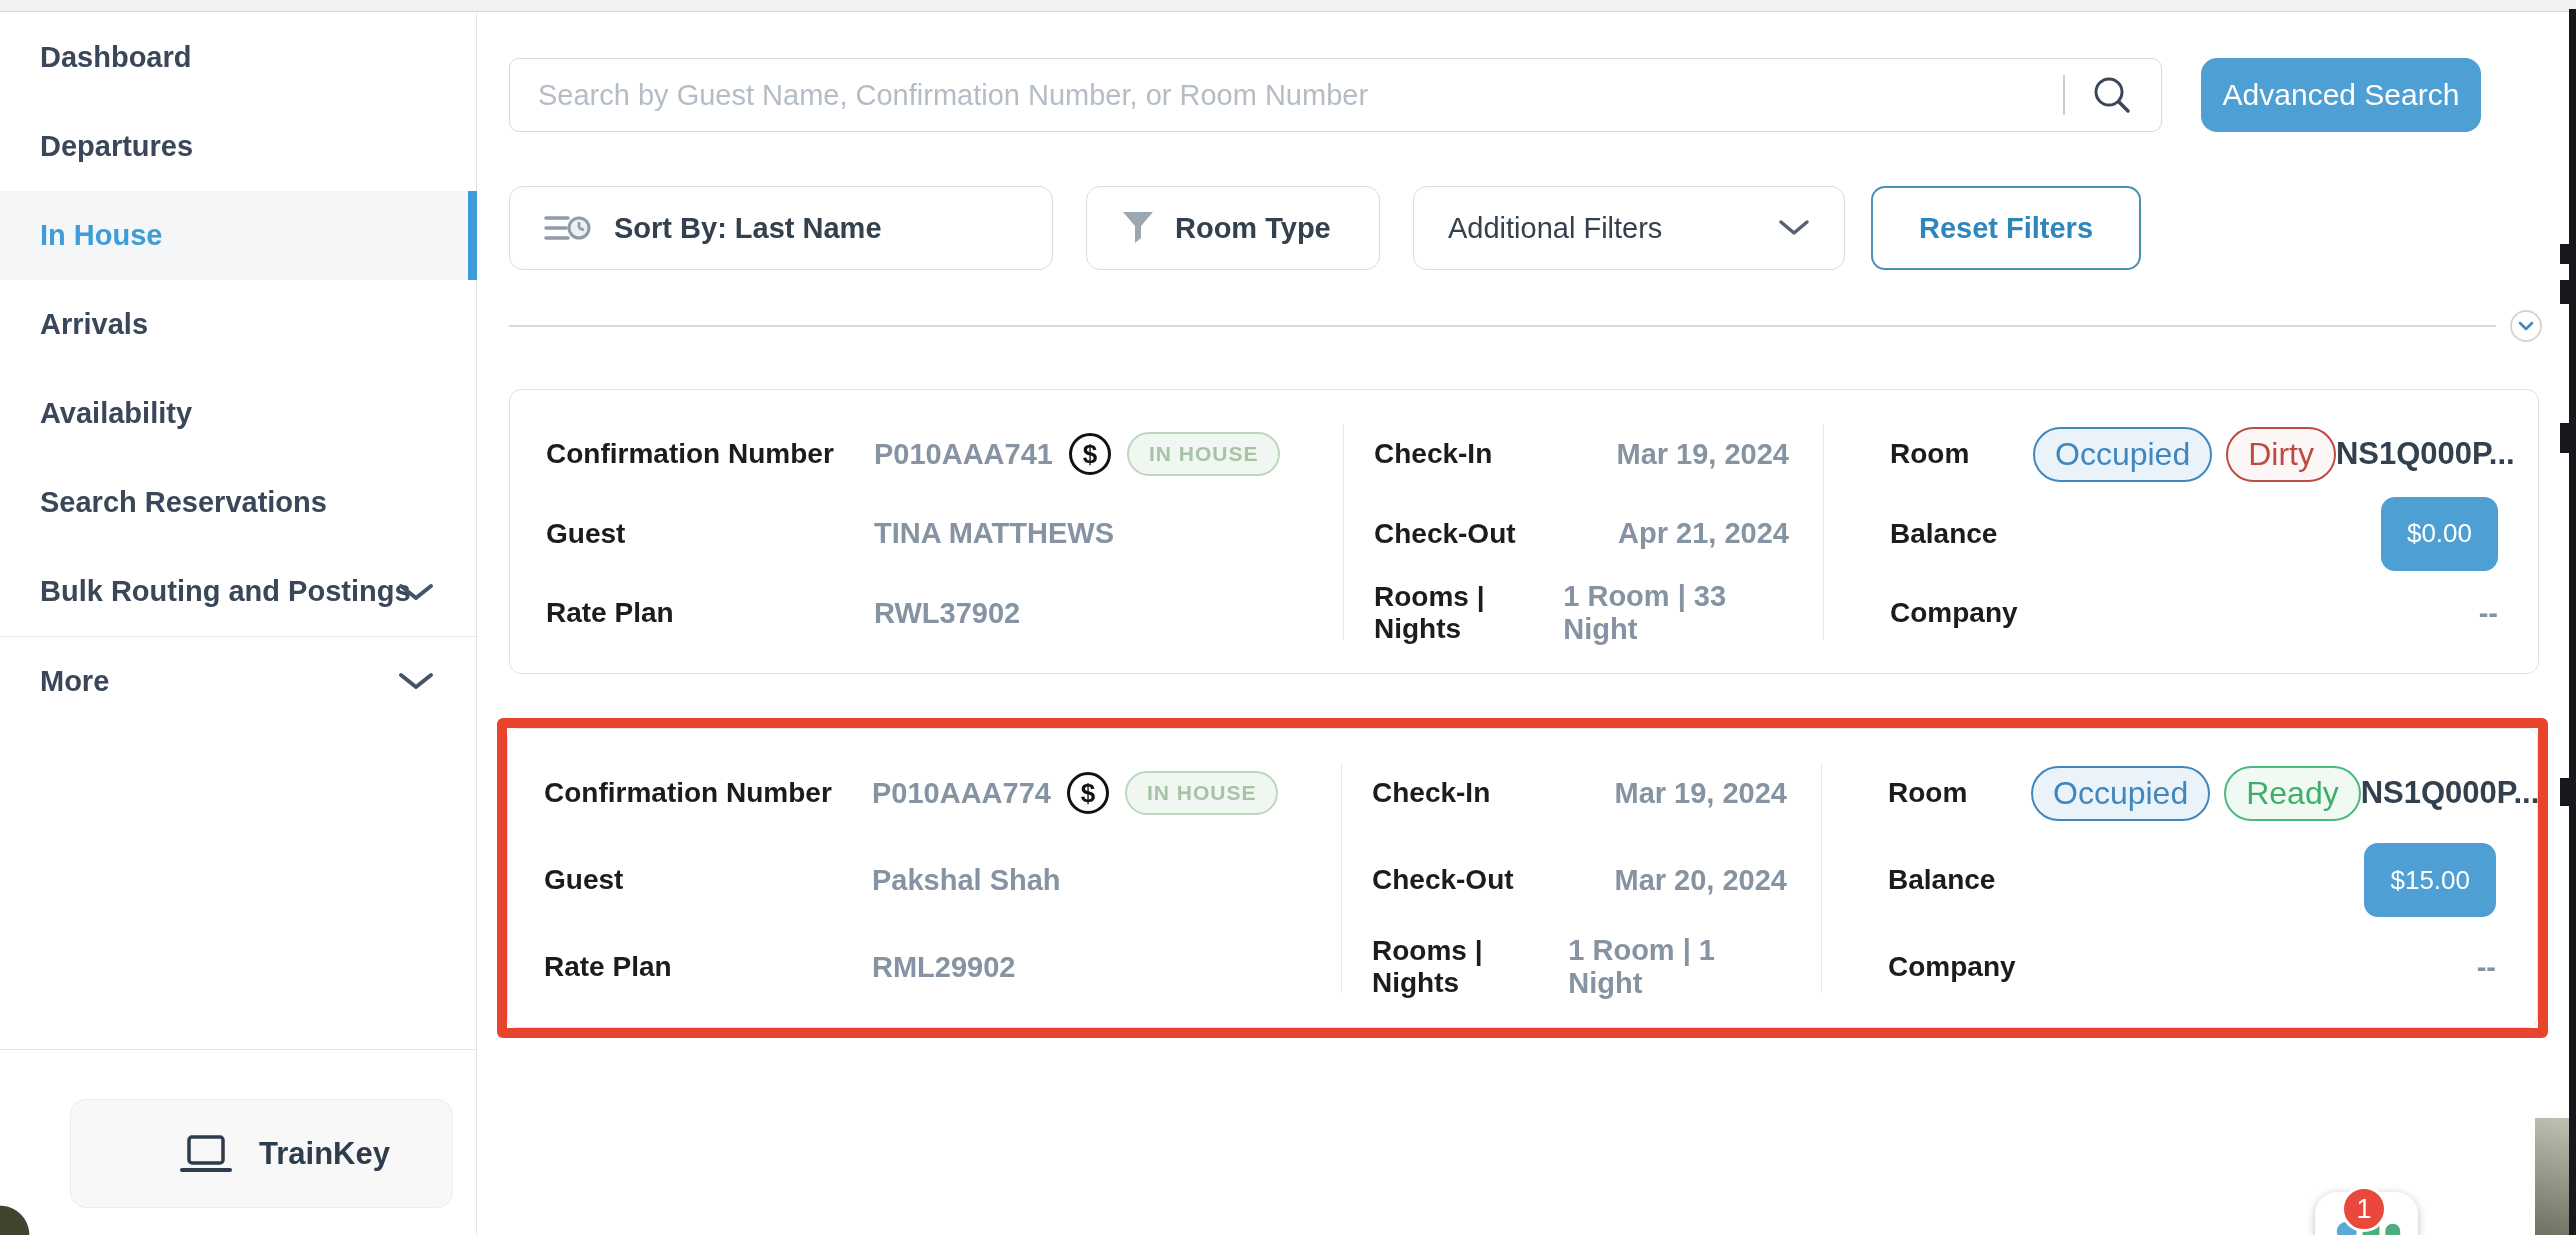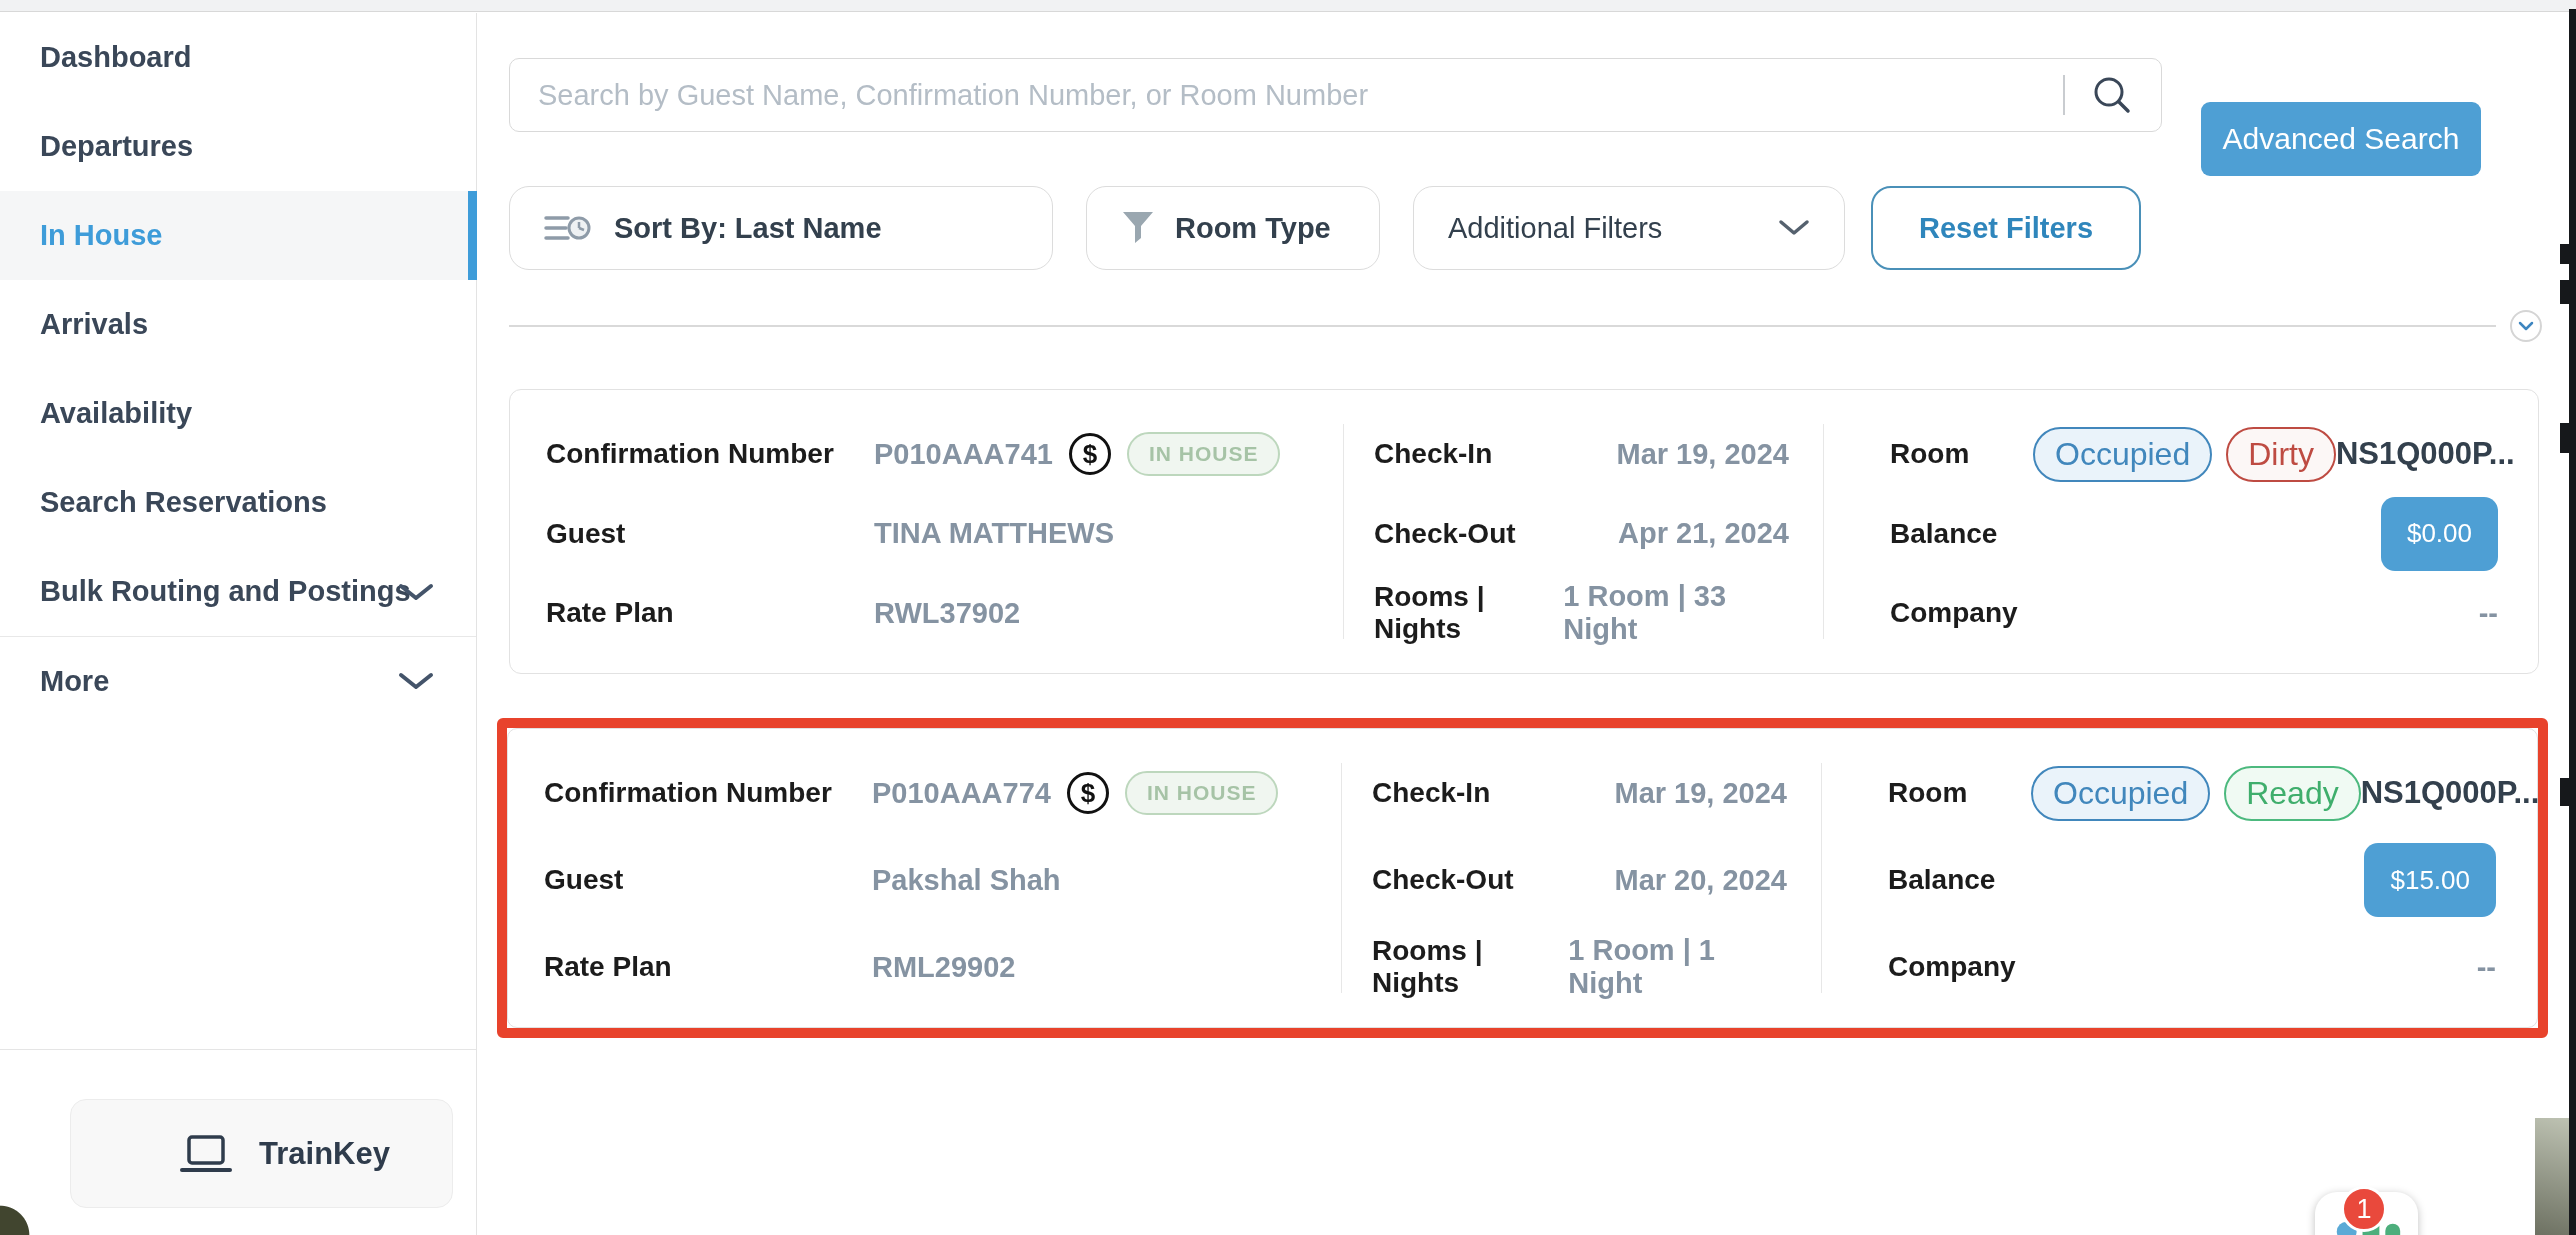--- a/index.html
+++ b/index.html
@@ -41,26 +41,26 @@
   
   .search-box { position:absolute; left:509px; top:58px; width:1653px; height:74px;
     border:1px solid #d9d9d9; border-radius:10px; background:#fff;
     display:flex; align-items:center; }
   .search-box input { flex:1; height:100%; border:none; outline:none; background:transparent;
     padding-left:28px; font-size:29px; font-family:"Liberation Sans", sans-serif; color:#33404D; }
   .search-box input::placeholder { color:#b4bdc6; }
   .search-sep { width:2px; height:40px; background:#c9ccd0; margin-right:24px; }
   .search-glass { margin-right:26px; cursor:pointer; }
   .adv-btn { position:absolute; left:2201px; top:58px; width:280px; height:74px;
-    background:#4E9FD4; border:none; border-radius:9px; color:#fff; font-size:30px;
-    font-family:"Liberation Sans", sans-serif; cursor:pointer;margin-top:44px; }
+    background:#4E9FD4; border:none; border-radius:16px; color:#fff; font-size:30px;
+    font-family:"Liberation Sans", sans-serif; cursor:pointer; }
 
   
   .filter-btn { position:absolute; top:186px; height:84px; background:#fff;
-    border:1px solid #dcdcdc; border-radius:20px; display:flex; align-items:center;
+    border:1px solid #dcdcdc; border-radius:14px; display:flex; align-items:center;
     font-size:29px; font-weight:600; color:#33404D; cursor:pointer; }
   .fb-sort { left:509px; width:544px; padding-left:34px; gap:22px; }
   .fb-room { left:1086px; width:294px; padding-left:34px; gap:20px; }
   .fb-addl { left:1413px; width:432px; padding:0 34px; justify-content:space-between; font-weight:400; }
   .fb-reset { left:1871px; width:270px; justify-content:center; border:2px solid #4A90B8;
     color:#2F86BC; font-weight:600; }
 
   
   .collapse-line { position:absolute; left:509px; top:325px; width:1987px; height:2px; background:#d9d9d9; }
   .collapse-circle { position:absolute; left:2510px; top:310px; width:32px; height:32px;

